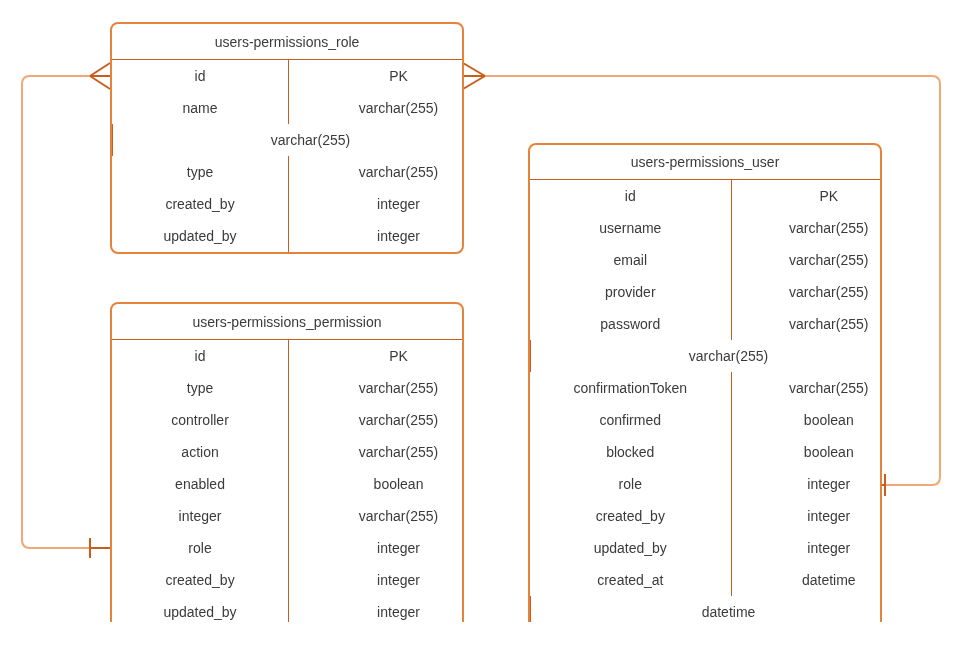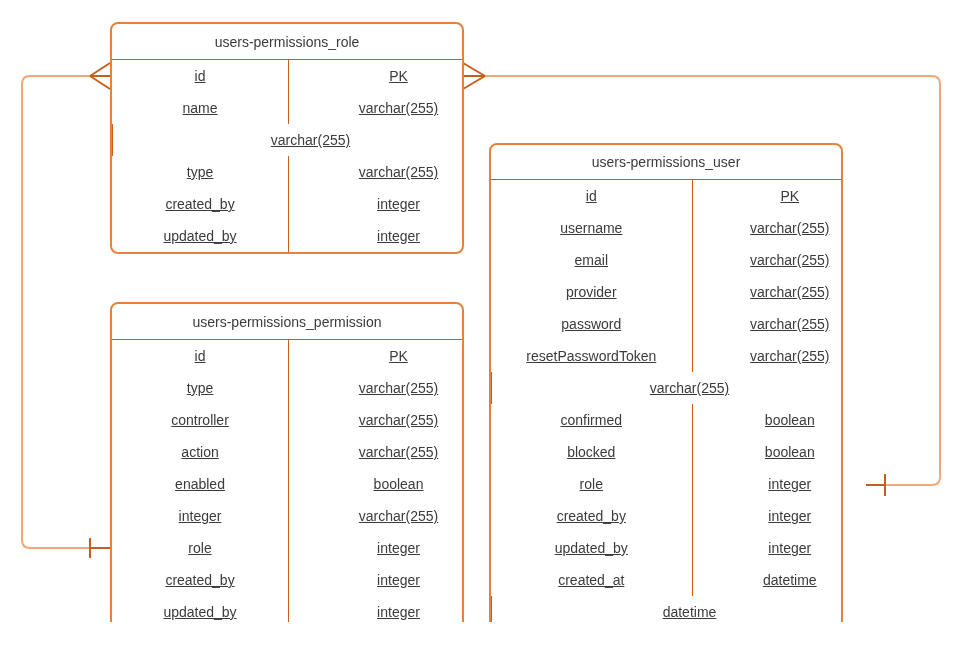--- a/index.html
+++ b/index.html
@@ -56,30 +56,29 @@
   }
   .entity-row {
     display: flex;
     height: 32px;
   }
   .cell {
     display: flex;
     align-items: center;
     justify-content: center;
     white-space: nowrap;
-    text-decoration: underline;
   }
   .cell-field { width: var(--split, 50%); }
   .cell-type  { flex: 1; border-left: 1.5px solid var(--table-divider); padding-left: 46px; }
 
   .entity-role       { left: 110px; top: 22px;  width: 354px; --split: 50.3%; }
   .entity-role .entity-header { height: 36px; }
   .entity-permission { left: 110px; top: 302px; width: 354px; --split: 50.3%; }
   .entity-permission .entity-header { height: 36px; }
-  .entity-user       { left: 489px; top: 143px; width: 354px; --split: 57.3%; }
+  .entity-user       { left: 528px; top: 143px; width: 354px; --split: 57.3%; }
   .entity-user .entity-header { height: 35px; }
 </style>
 </head>
 <body>
 
 <div class="canvas">
 
   <svg class="relations-svg" viewBox="0 0 960 649" xmlns="http://www.w3.org/2000/svg">
 
     <g>
@@ -186,24 +185,24 @@
       </div>
         <div class="entity-row">
         <div class="cell cell-field">provider</div>
         <div class="cell cell-type">varchar(255)</div>
       </div>
         <div class="entity-row">
         <div class="cell cell-field">password</div>
         <div class="cell cell-type">varchar(255)</div>
       </div>
         <div class="entity-row">
-        <div class="cell cell-field">resetPasswordToken</div>
-        <div class="cell cell-type">varchar(255)</div>
-      </div>
-        <div class="entity-row">
+        <div class="cell cell-type">varchar(255)</div>
+      </div>
+        <div class="entity-row">
+        <div class="cell cell-field">confirmationToken</div>
         <div class="cell cell-type">varchar(255)</div>
       </div>
         <div class="entity-row">
         <div class="cell cell-field">confirmed</div>
         <div class="cell cell-type">boolean</div>
       </div>
         <div class="entity-row">
         <div class="cell cell-field">blocked</div>
         <div class="cell cell-type">boolean</div>
       </div>

